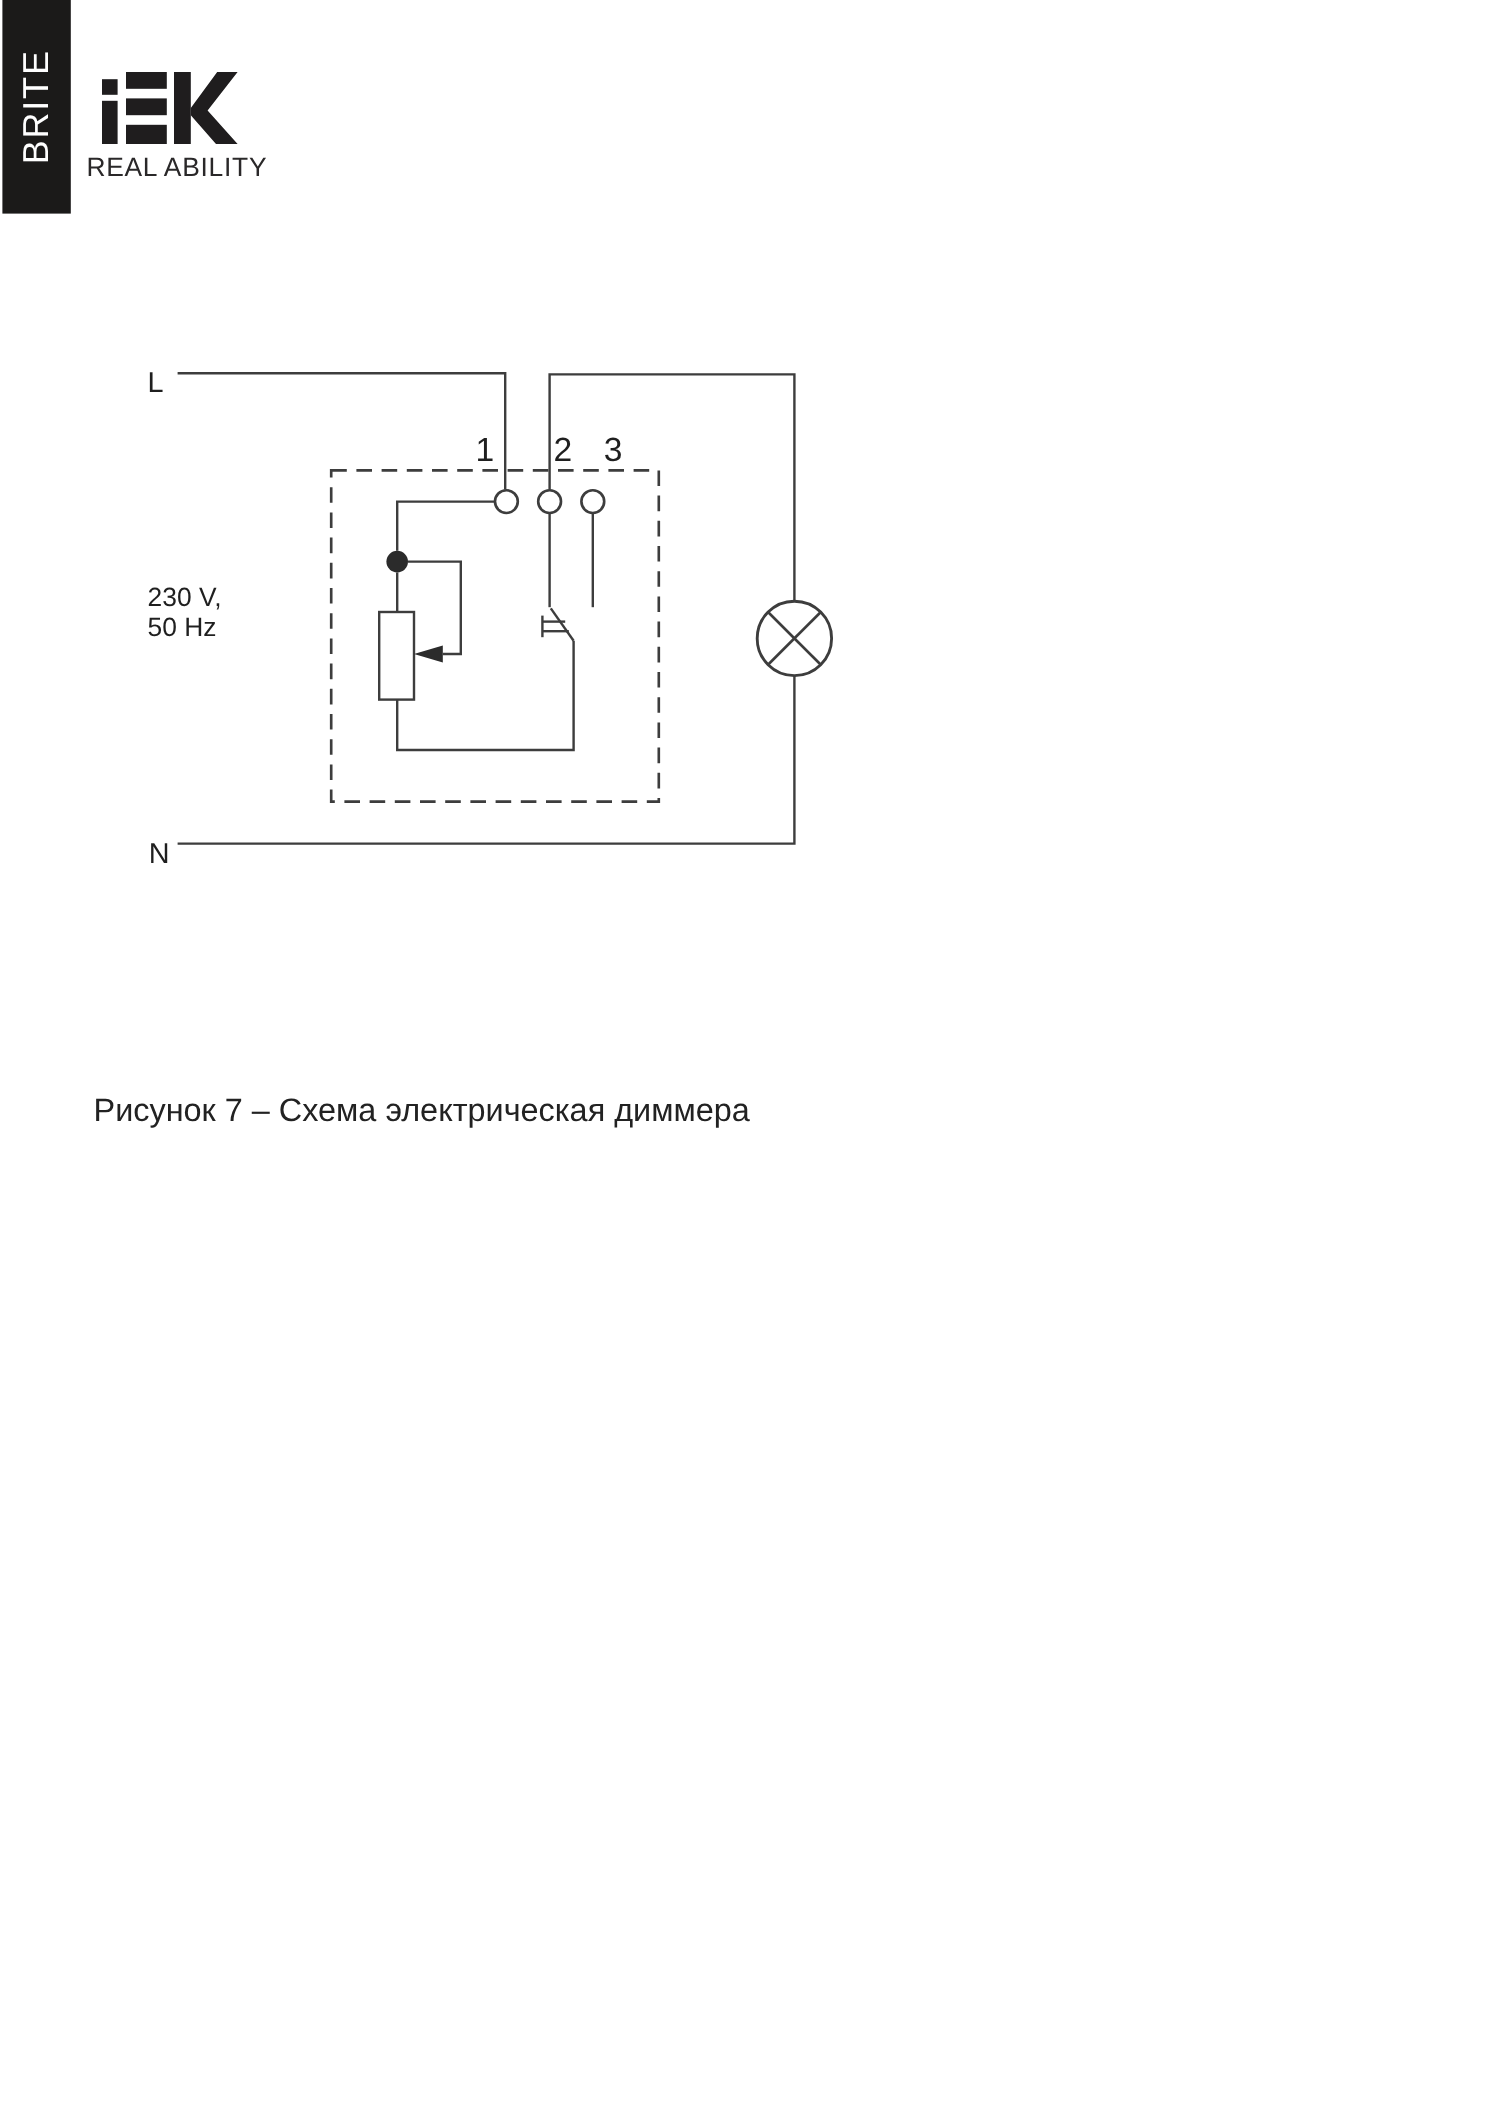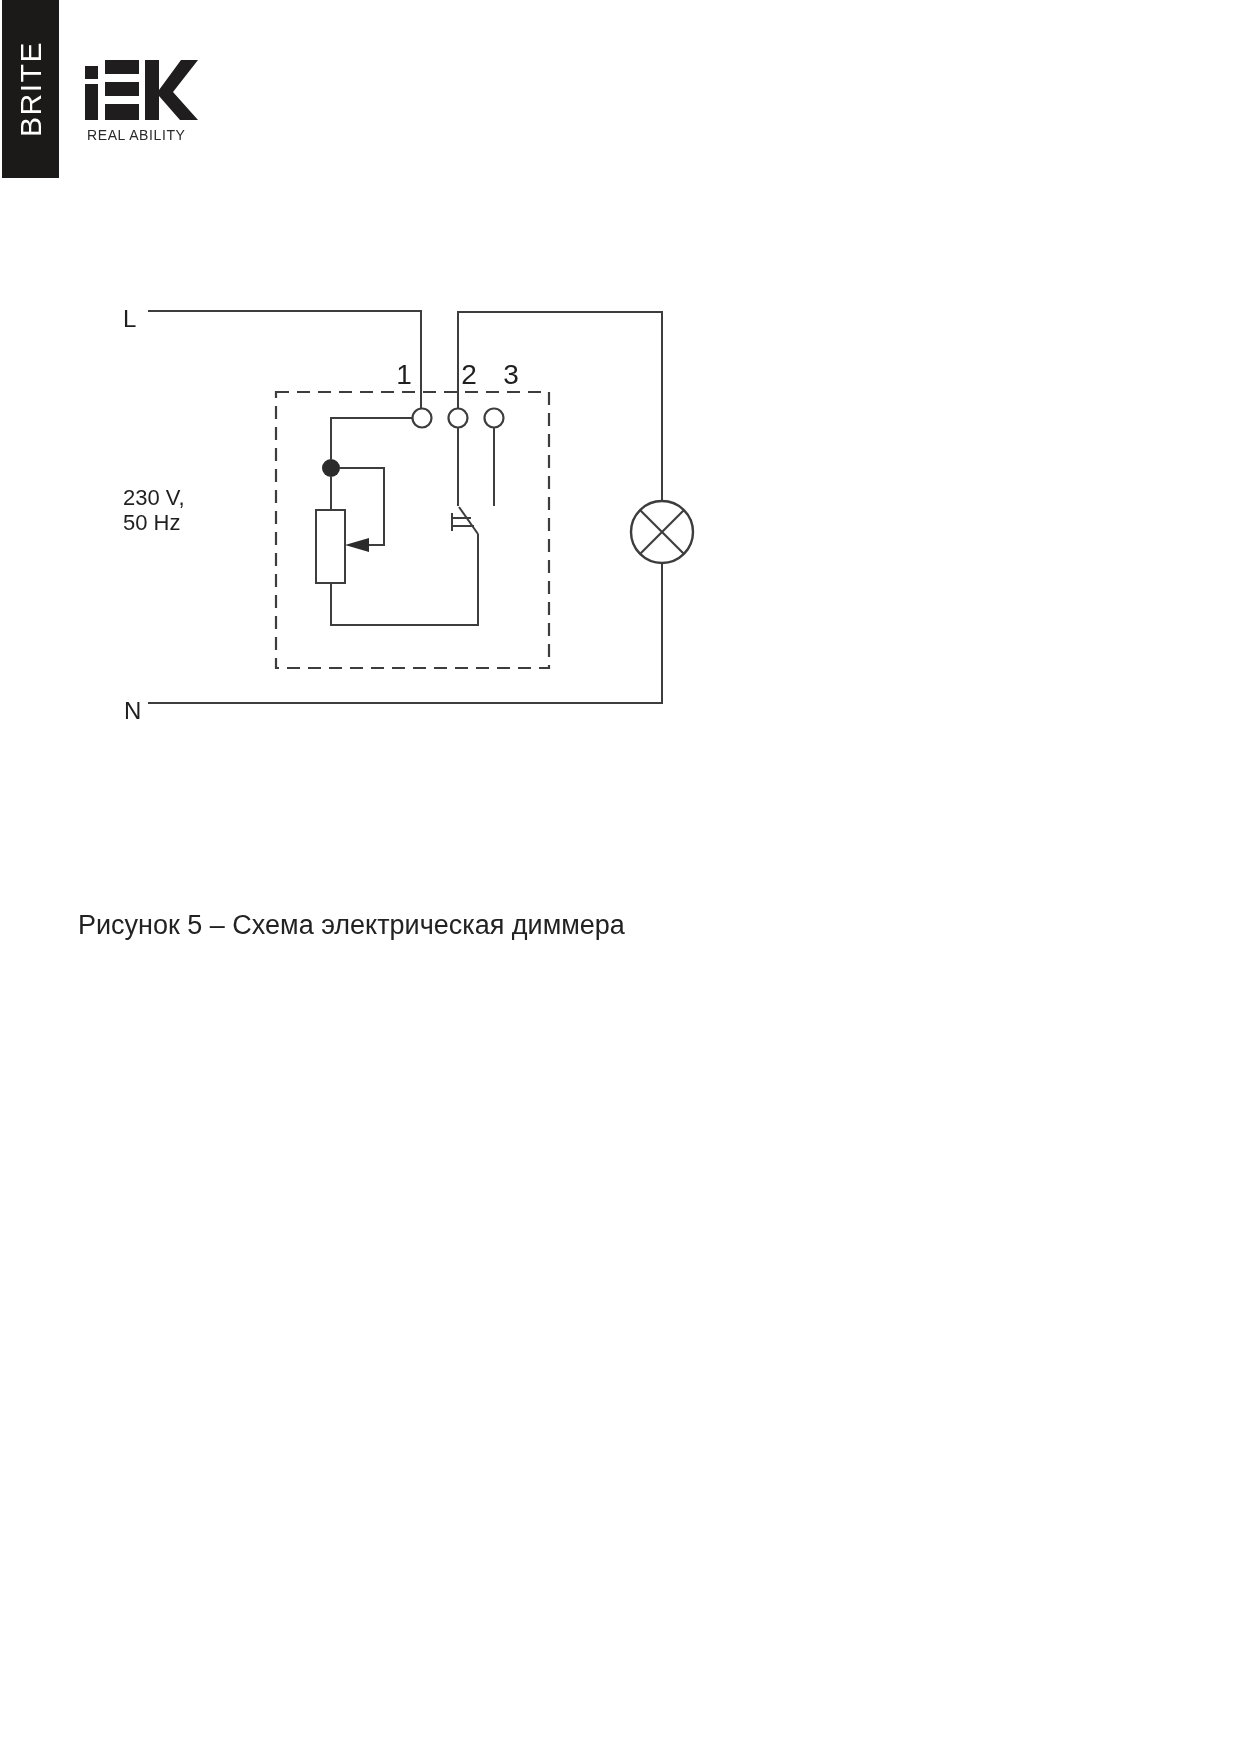--- a/index.html
+++ b/index.html
@@ -37,23 +37,23 @@
     white-space: nowrap;
   }
   
   .iek-logo {
     position: absolute;
     left: 85px;
     top: 58px;
   }
   .tagline {
     position: absolute;
-    left: 87px;
+    left: 72px;
     top: 127px;
-    font-size: 14px;
+    font-size: 22px;
     letter-spacing: 0.6px;
     color: #2a2829;
     white-space: nowrap;
   }
   
   .circuit {
     position: absolute;
     left: 0;
     top: 0;
   }
@@ -134,15 +134,15 @@
     <circle cx="662" cy="532" r="31" fill="#ffffff" stroke="#3d3d3d" stroke-width="2.4"></circle>
     <line x1="640" y1="510" x2="684" y2="554" stroke="#3d3d3d" stroke-width="2.2"></line>
     <line x1="684" y1="510" x2="640" y2="554" stroke="#3d3d3d" stroke-width="2.2"></line>
 
     <text x="123" y="327" font-size="24" class="svg-label">L</text>
     <text x="124" y="719" font-size="24" class="svg-label">N</text>
     <text x="123" y="505" font-size="22" class="svg-label">230 V,</text>
     <text x="123" y="530" font-size="22" class="svg-label">50 Hz</text>
   </svg>
 
-  <div class="caption">Рисунок 5 – Схема электрическая диммера</div>
+  <div class="caption">Рисунок 7 – Схема электрическая диммера</div>
 
 </div>
 
 </body></html>

